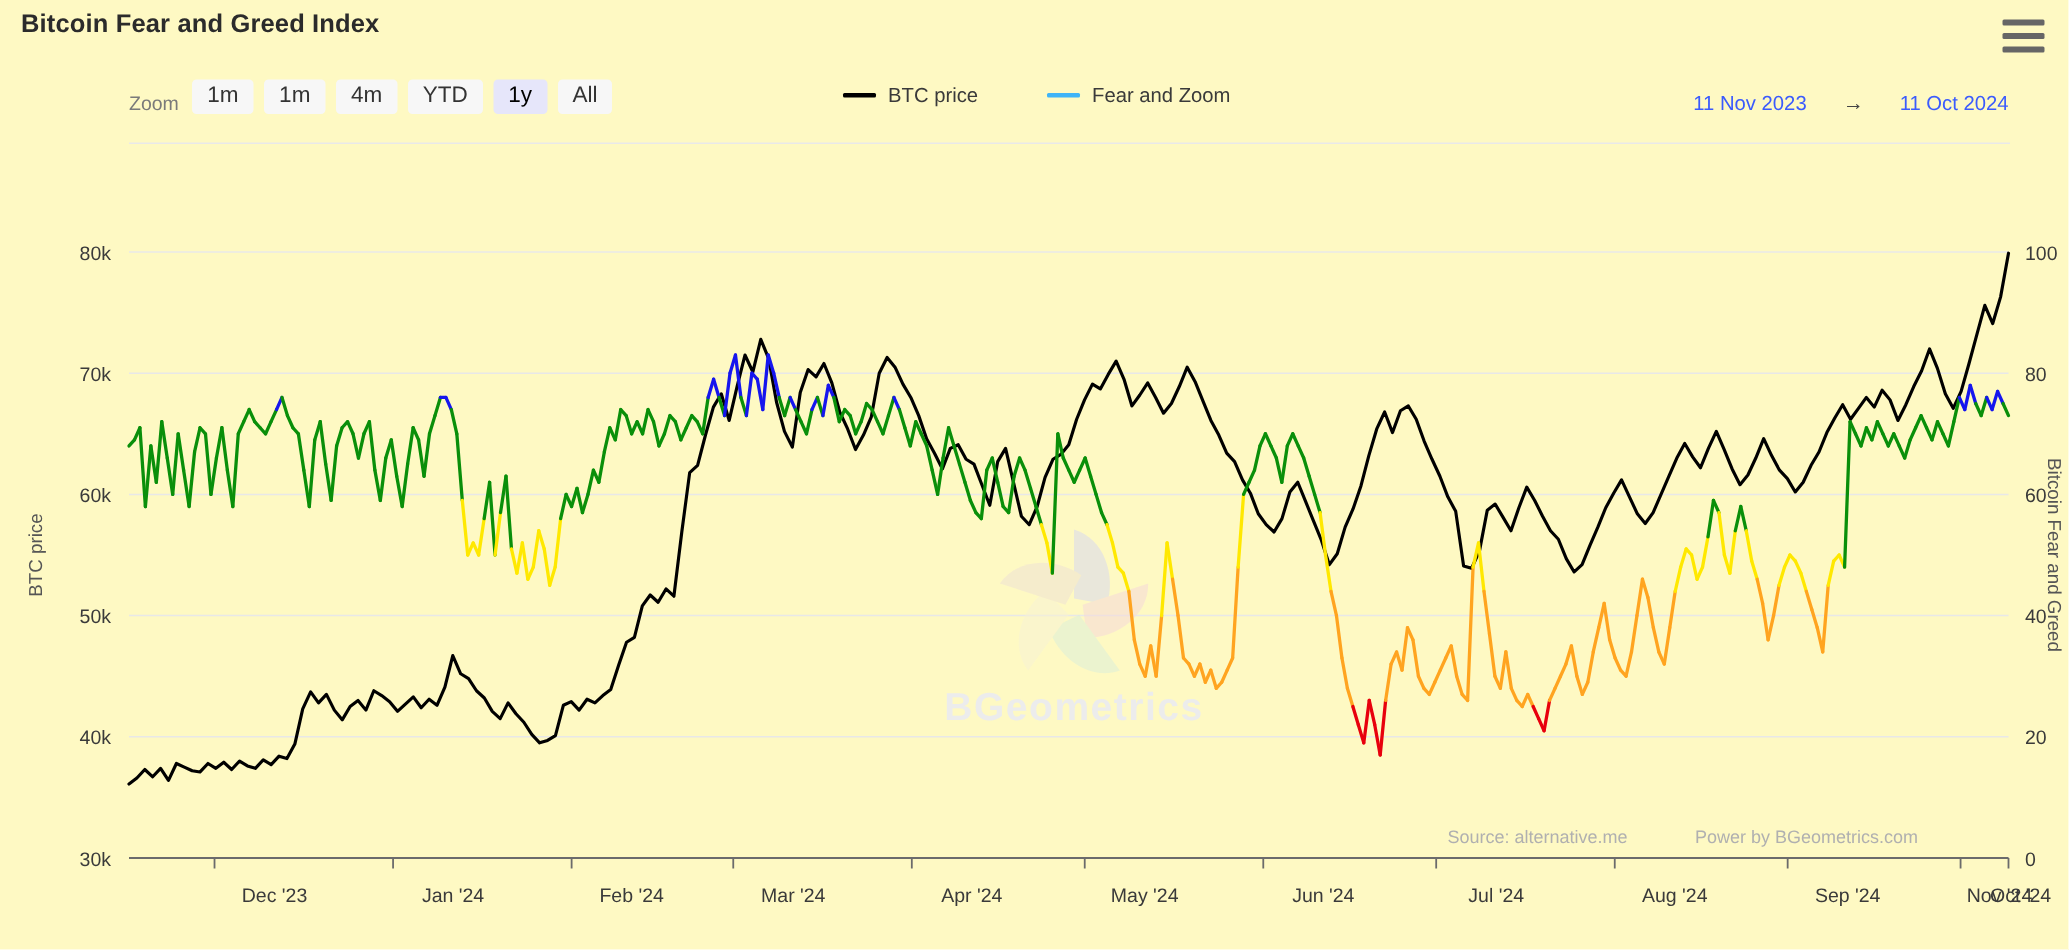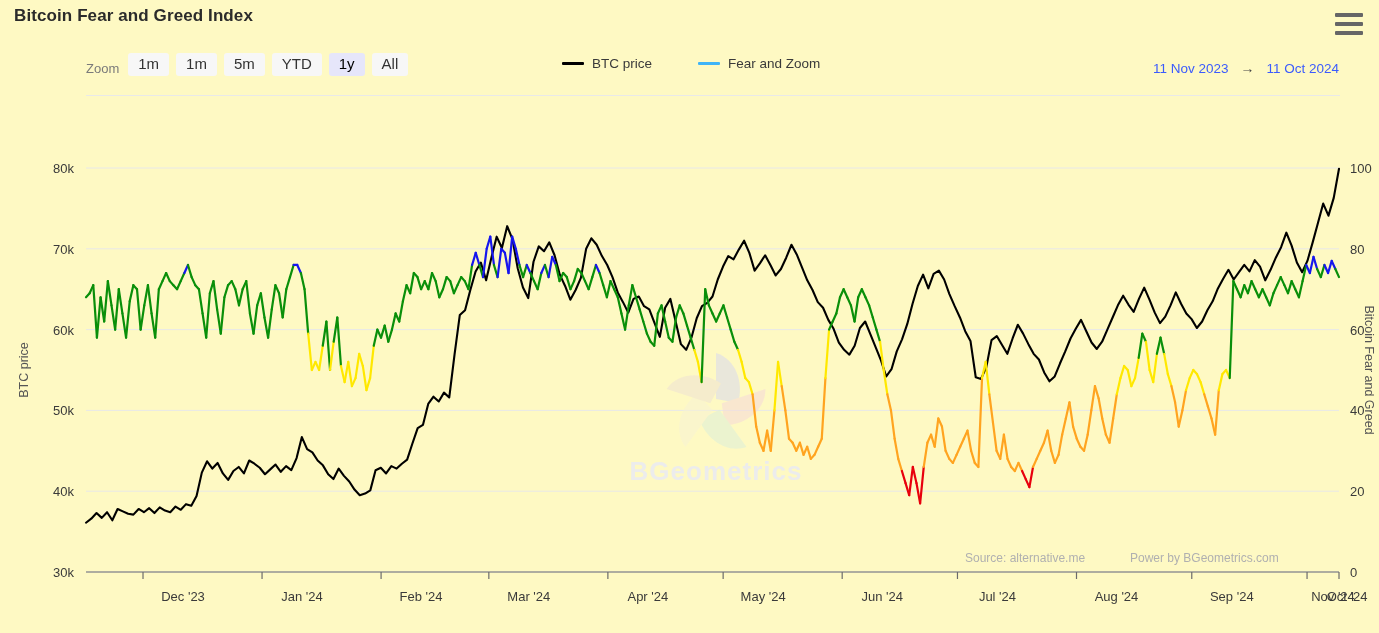--- a/index.html
+++ b/index.html
@@ -78,21 +78,21 @@
     display: flex; align-items: center; gap: 8px;
     font-size: 13.5px; color: #3a3a3a;
     cursor: pointer;
   }
   .legend-swatch { display: block; width: 22px; height: 3px; border-radius: 1px; }
 
   
   #daterange {
     position: absolute;
     right: 40px; top: 12px;
-    display: flex; align-items: center; gap: 12px;
+    display: flex; align-items: center; gap: 24px;
     font-size: 13.5px;
   }
   .date-link { color: #3b5bfd; cursor: pointer; }
   #date-arrow { color: #444; font-size: 14px; }
 
   
   #rangesep {
     position: absolute;
     left: 86px; top: 95px;
     width: 1254px; height: 1px;
@@ -134,21 +134,21 @@
     <span></span>
     <span></span>
     <span></span>
   </div>
 
   <div id="rangebar">
     <div id="zoom-group">
       <span id="zoom-label">Zoom</span>
     <div class="zoom-btn">1m</div>
         <div class="zoom-btn">1m</div>
-        <div class="zoom-btn">5m</div>
+        <div class="zoom-btn">4m</div>
         <div class="zoom-btn">YTD</div>
         <div class="zoom-btn active">1y</div>
         <div class="zoom-btn">All</div>
       </div>
 
     <div id="legend">
         <div class="legend-item">
           <span class="legend-swatch" style="background: rgb(0, 0, 0);"></span>
           <span>BTC price</span>
         </div>

